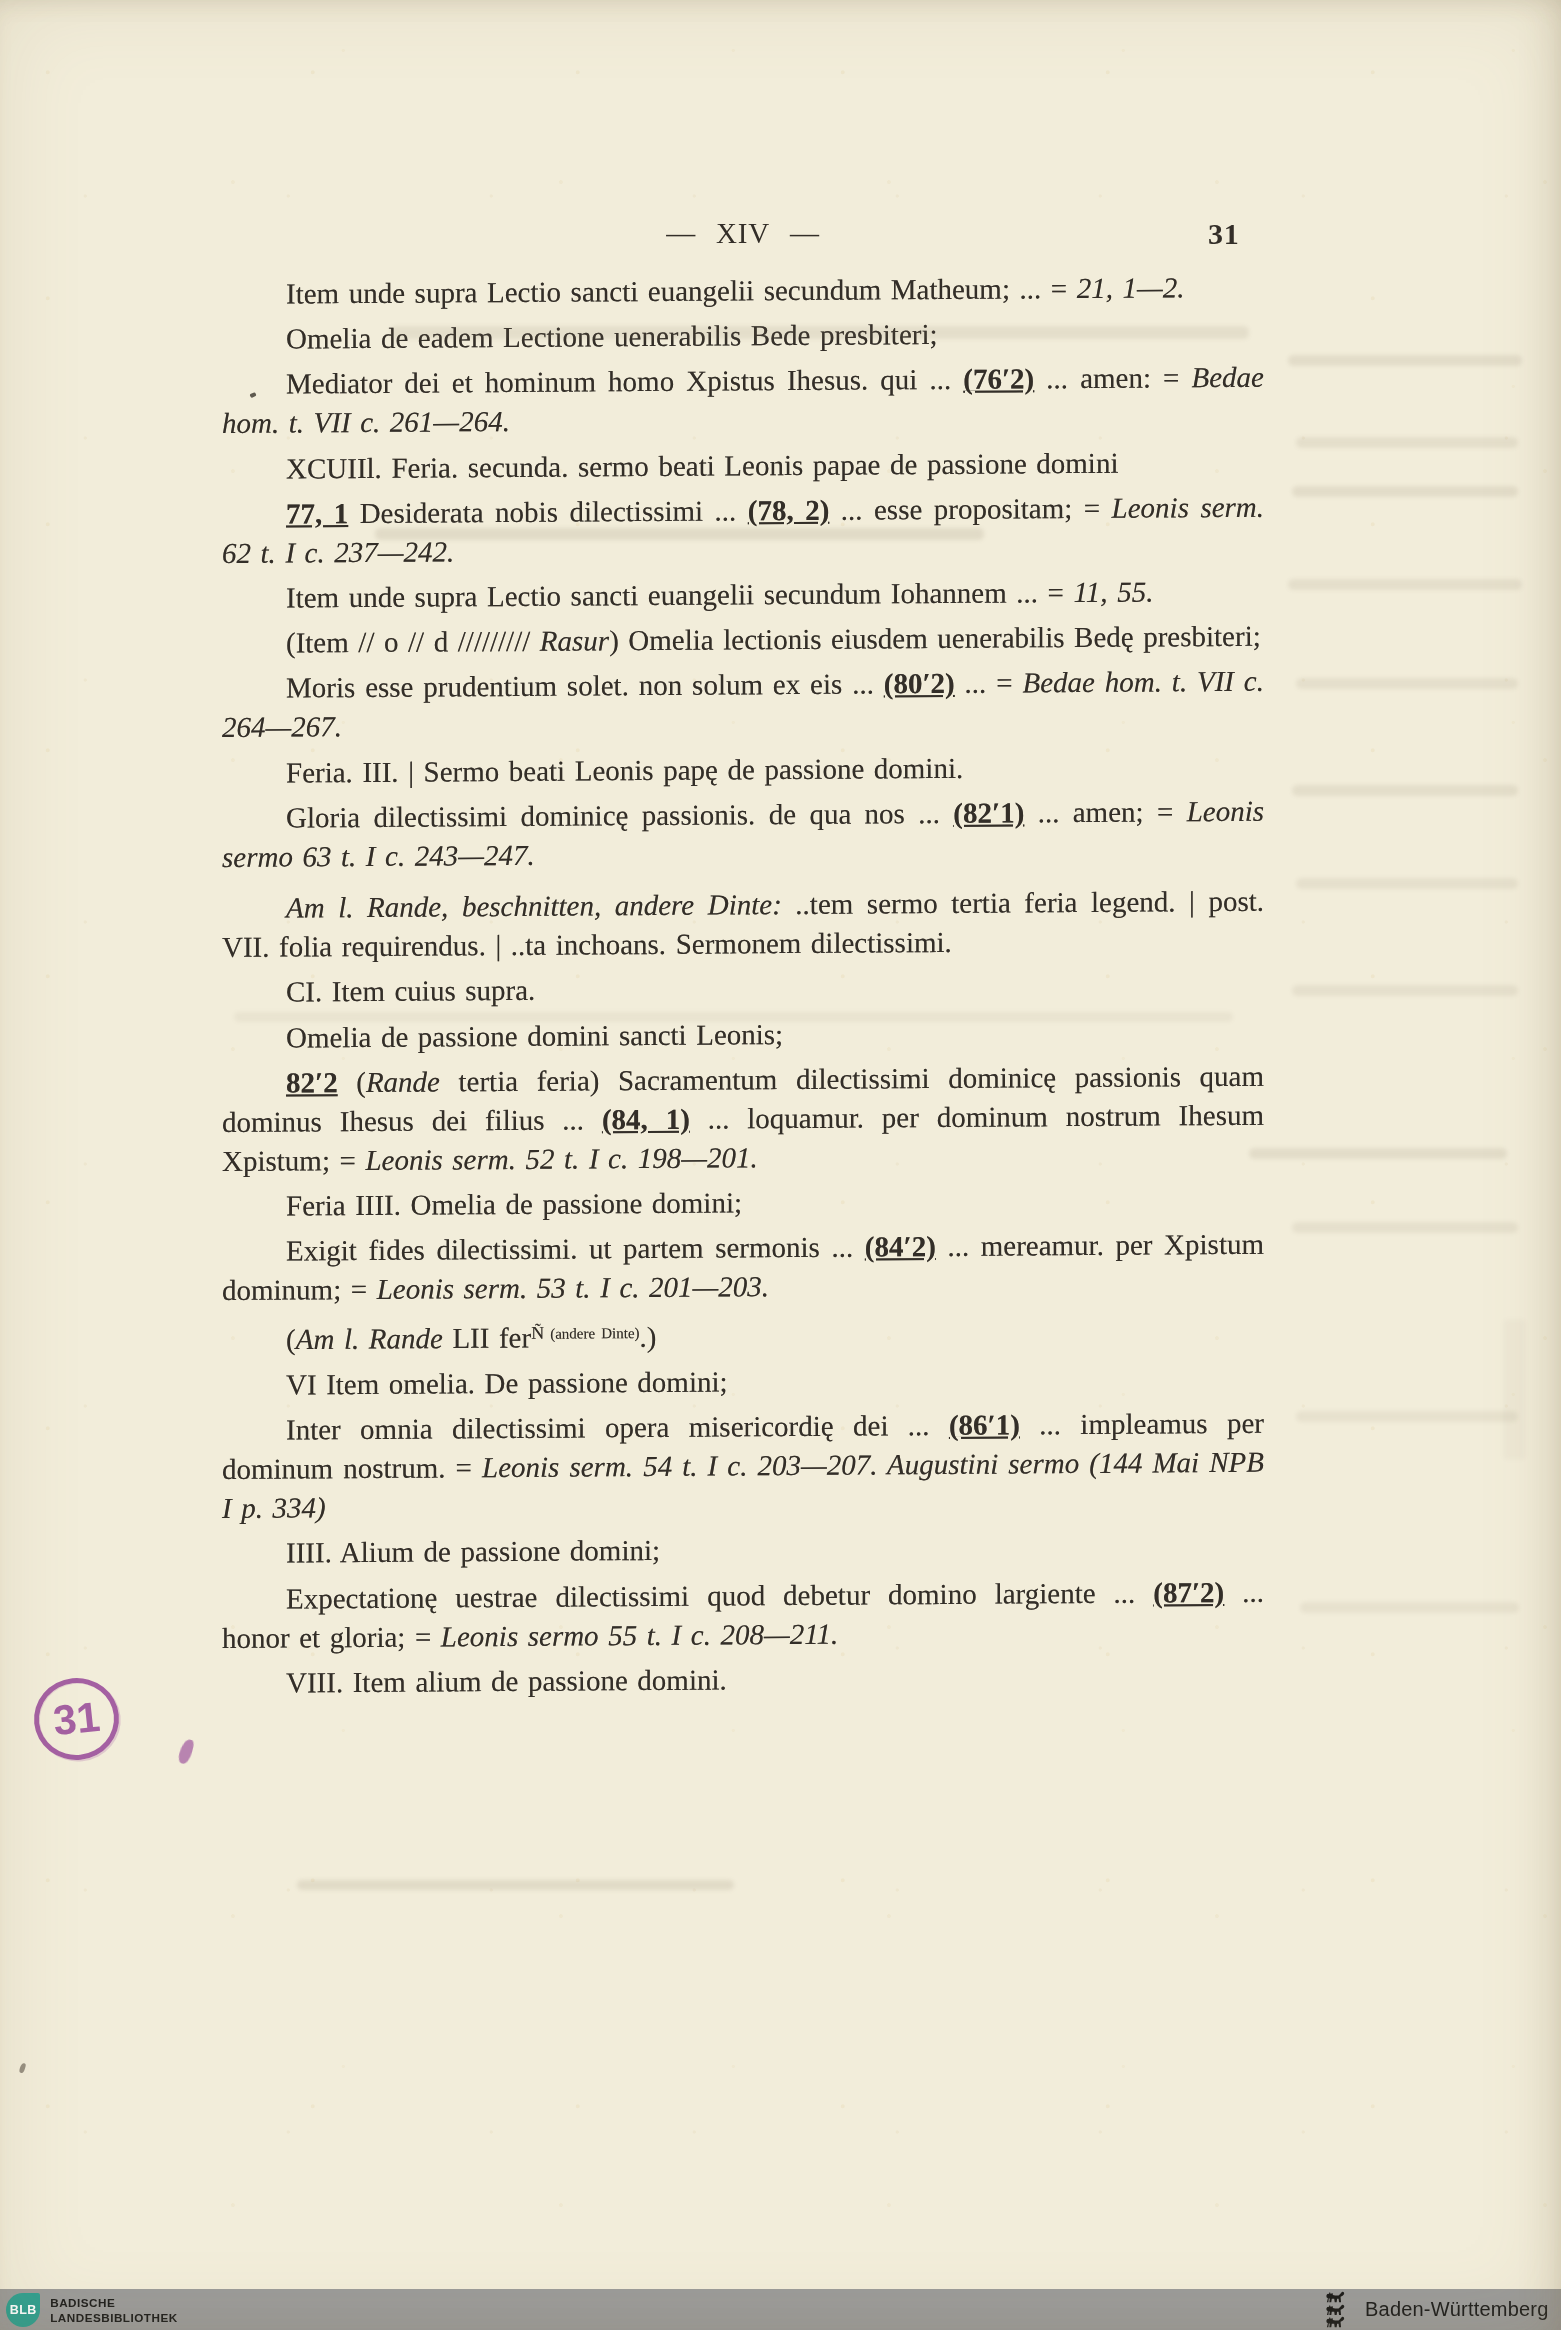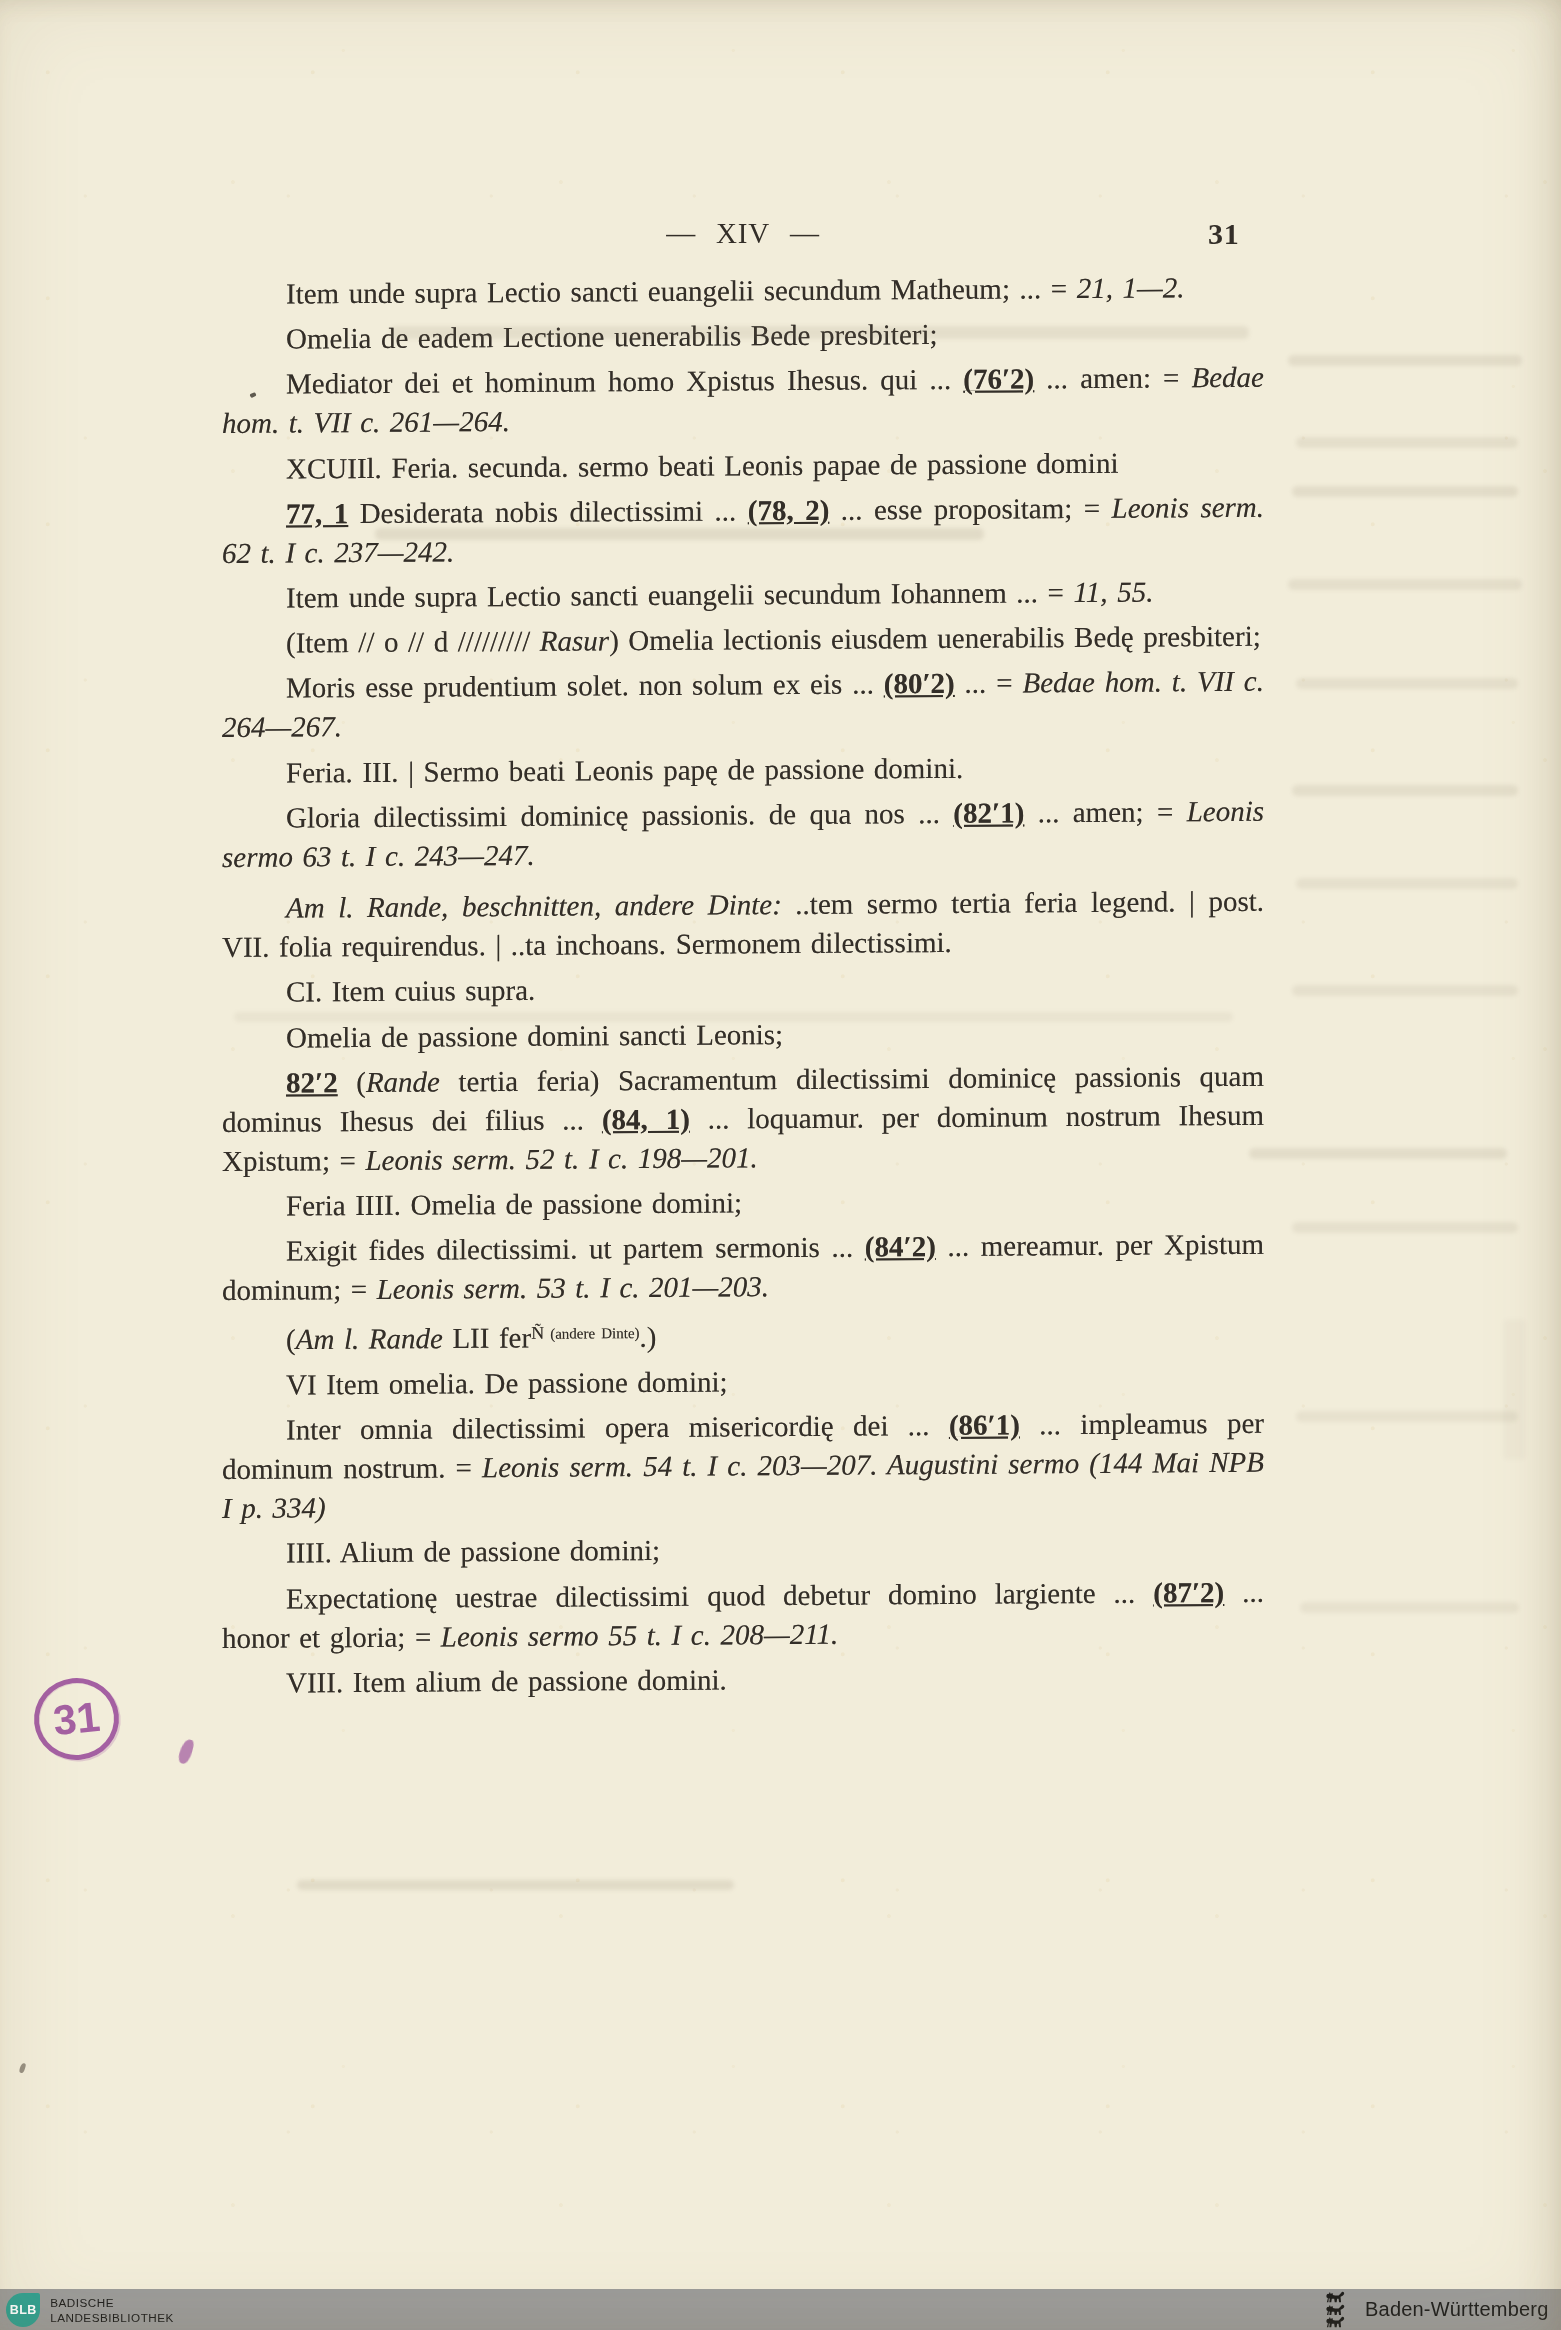--- a/index.html
+++ b/index.html
@@ -104,21 +104,21 @@
   }
   .f-left{display:flex;align-items:center;margin-left:6.2px;}
   .blb-logo{
     width:34px;height:34px;background:var(--teal);
     border-radius:50% 6% 50% 50%;
     display:flex;align-items:center;justify-content:center;
     color:#ffffff;font-weight:bold;font-size:12.5px;letter-spacing:0.4px;
   }
   .lib-name{
     margin-left:10px;color:var(--footer-ink);
-    font-weight:normal;font-size:11.7px;line-height:15px;letter-spacing:0.5px;
+    font-weight:bold;font-size:11.7px;line-height:15px;letter-spacing:0.5px;
   }
   .f-right{display:flex;align-items:center;margin-right:12.5px;}
   .lions{display:flex;flex-direction:column;justify-content:center;}
   .lions svg{display:block;margin:0.4px 0;}
   .state-name{
     margin-left:19px;color:var(--footer-ink);font-size:20px;letter-spacing:0.2px;
   }
 </style>
 </head>
 <body>

